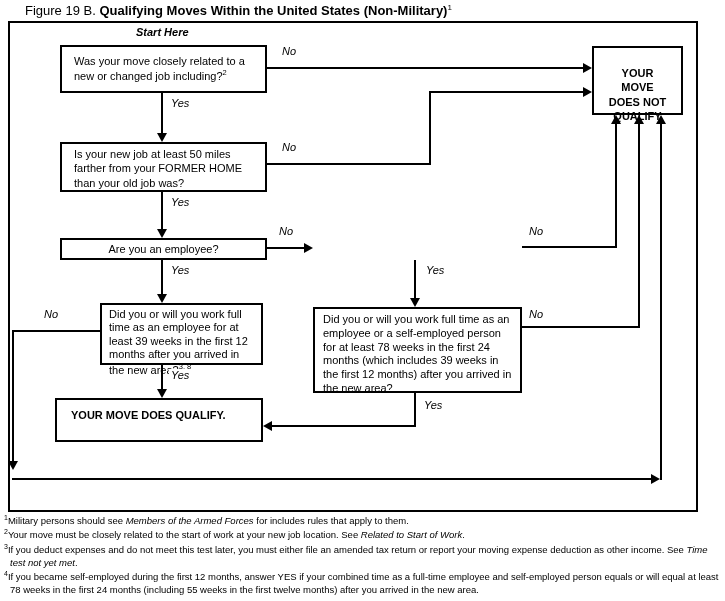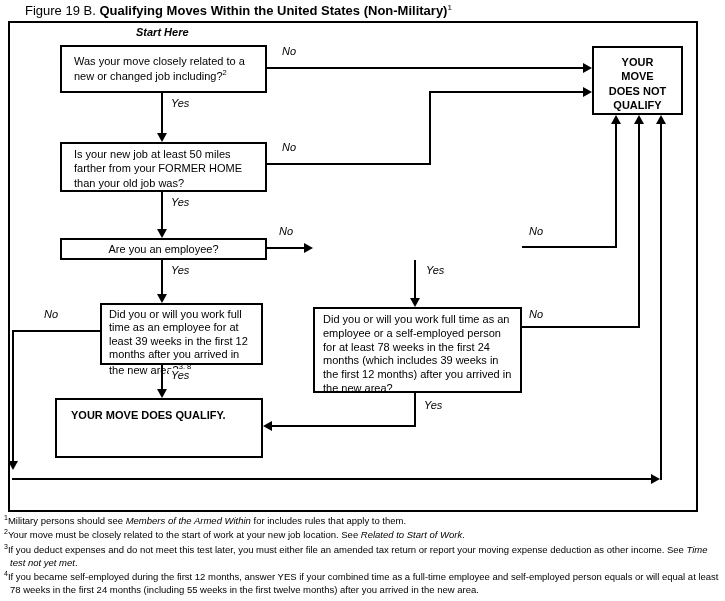--- a/index.html
+++ b/index.html
@@ -13,24 +13,24 @@
   .title sup{font-size:8px;}
   .outer-border{left:8px;top:21px;width:686px;height:487px;border:2px solid #000;}
   .start-here{left:136px;top:26px;font-size:11px;font-weight:bold;font-style:italic;}
   .node{border:2px solid #000;background:#fff;font-size:11px;line-height:1.3;box-sizing:border-box;}
   .q1{left:60px;top:45px;width:207px;height:48px;padding:7px 8px 0 12px;}
   .q2{left:60px;top:142px;width:207px;height:50px;padding:3px 8px 0 12px;}
   .q3{left:60px;top:238px;width:207px;height:22px;text-align:center;line-height:18px;}
   .q4{left:313px;top:238px;width:209px;height:22px;text-align:center;line-height:18px;}
   .q5{left:100px;top:303px;width:163px;height:62px;padding:3px 4px 0 7px;line-height:1.22;}
   .q6{left:313px;top:307px;width:209px;height:86px;padding:4px 6px 0 8px;line-height:1.25;}
-  .qualify{left:55px;top:398px;width:208px;height:60px;padding:8px 6px 0 14px;}
+  .qualify{left:55px;top:398px;width:208px;height:44px;padding:8px 6px 0 14px;}
   .qualify .head{font-weight:bold;}
   .notqualify{left:592px;top:46px;width:91px;height:69px;font-weight:bold;text-align:center;
-    padding-top:7px;white-space:pre-line;line-height:1.3;}
+    padding-top:18px;white-space:pre-line;line-height:1.3;}
   sup{font-size:7.5px;}
   .line{position:absolute;background:#000;}
   .lbl{position:absolute;font-size:11px;font-style:italic;background:#fff;padding:0 2px;}
   .ah{position:absolute;width:0;height:0;}
   .ah-right{border-top:5px solid transparent;border-bottom:5px solid transparent;border-left:9px solid #000;}
   .ah-left{border-top:5px solid transparent;border-bottom:5px solid transparent;border-right:9px solid #000;}
   .ah-up{border-left:5px solid transparent;border-right:5px solid transparent;border-bottom:9px solid #000;}
   .ah-down{border-left:5px solid transparent;border-right:5px solid transparent;border-top:9px solid #000;}
   .footnotes{left:4px;top:513px;width:716px;font-size:9.5px;line-height:1.38;}
   .footnotes .fn{padding-left:6px;text-indent:-6px;}
@@ -134,19 +134,19 @@
   <div class="lbl" style="left:277px;top:225px;">No</div>
   <div class="lbl" style="left:527px;top:225px;">No</div>
   <div class="lbl" style="left:169px;top:264px;">Yes</div>
   <div class="lbl" style="left:424px;top:264px;">Yes</div>
   <div class="lbl" style="left:42px;top:308px;">No</div>
   <div class="lbl" style="left:527px;top:308px;">No</div>
   <div class="lbl" style="left:169px;top:369px;">Yes</div>
   <div class="lbl" style="left:422px;top:399px;">Yes</div>
 
   <div class="abs footnotes">
-    <div class="fn"><sup>1</sup><span>Military persons should see </span><span class="it">Members of the Armed Within</span><span> for includes rules that apply to them.</span></div>
+    <div class="fn"><sup>1</sup><span>Military persons should see </span><span class="it">Members of the Armed Forces</span><span> for includes rules that apply to them.</span></div>
     <div class="fn"><sup>2</sup><span>Your move must be closely related to the start of work at your new job location. See </span><span class="it">Related to Start of Work</span><span>.</span></div>
     <div class="fn"><sup>3</sup><span>If you deduct expenses and do not meet this test later, you must either file an amended tax return or report your moving expense deduction as other income. See </span><span class="it">Time test not yet met</span><span>.</span></div>
     <div class="fn"><sup>4</sup><span>If you became self-employed during the first 12 months, answer YES if your combined time as a full-time employee and self-employed person equals or will equal at least 78 weeks in the first 24 months (including 55 weeks in the first twelve months) after you arrived in the new area.</span><span class="it"></span><span></span></div>
   </div>
 
 </div>
 
 </body></html>

